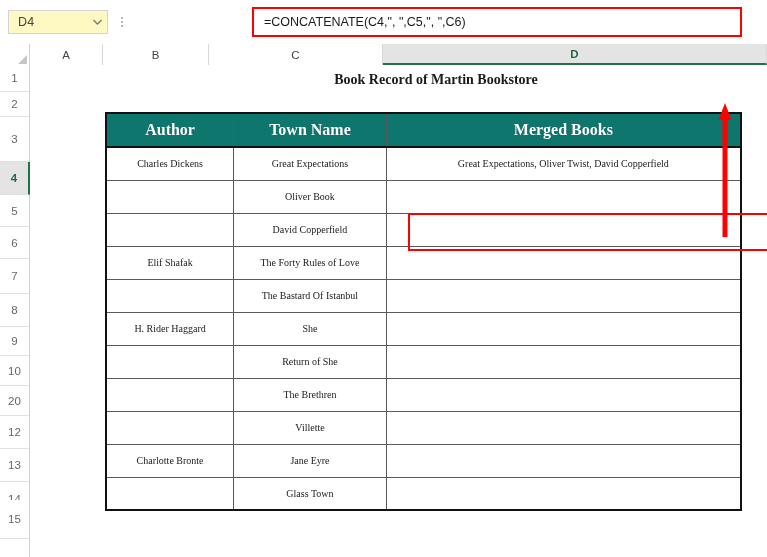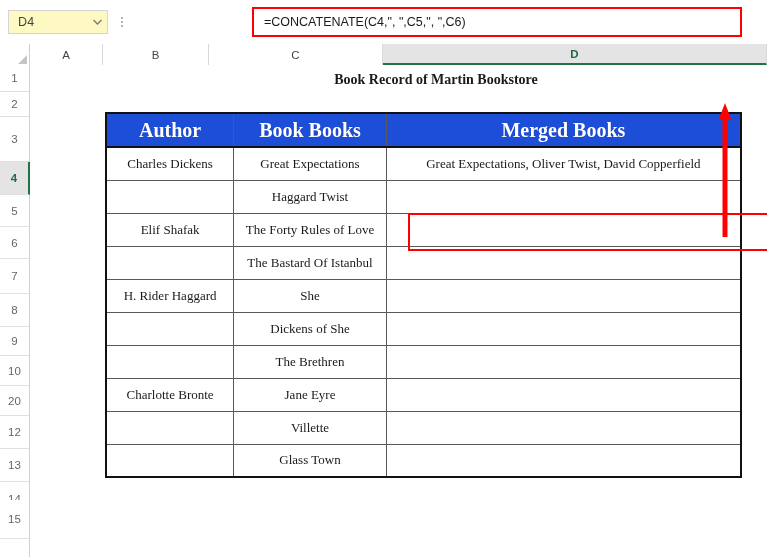--- a/index.html
+++ b/index.html
@@ -196,36 +196,36 @@
     width: 637px;
     border: 2px solid #111111;
     border-collapse: collapse;
   }
   #book-table td, #book-table th {
     border: 1px solid #595959;
     padding: 0;
     font-family: "Liberation Serif", serif;
   }
   #book-table thead th {
-    background: #1d4ed8;
+    background: #0f766e;
     color: #ffffff;
     font-weight: bold;
-    font-size: 20px;
+    font-size: 16px;
     height: 34px;
     text-align: center;
     border-bottom: 2px solid #111111;
     text-shadow: 0 0 1px rgba(0,0,0,.25);
   }
   .col-author  { width: 128px; }
   .col-book    { width: 153px; }
   .col-merged  { width: 356px; }
 
   #book-table tbody td {
     height: 33px;
-    font-size: 13px;
+    font-size: 10px;
     color: #1a1a1a;
     text-align: center;
     vertical-align: middle;
   }
   td.author-cell {
     vertical-align: top;
     padding-top: 7px;
   }
   td.merged-cell {
     text-align: center;
@@ -307,68 +307,73 @@
 <div id="grid-area">
 
   <div id="title-cell">
     <span id="title-text">Book Record of Martin Bookstore</span>
   </div>
 
   <table id="book-table">
     <thead>
       <tr>
         <th class="col-author">Author</th>
-        <th class="col-book">Book Books</th>
+        <th class="col-book">Town Name</th>
         <th class="col-merged">Merged Books</th>
       </tr>
     </thead>
     <tbody>
       <tr>
         <td class="author-cell">Charles Dickens</td>
         <td>Great Expectations</td>
         <td class="merged-cell">Great Expectations, Oliver Twist, David Copperfield</td>
       </tr>
       <tr>
         <td class="empty-cell"></td>
-        <td>Haggard Twist</td>
+        <td>Oliver Book</td>
+        <td class="empty-cell"></td>
+      </tr>
+      <tr>
+        <td class="empty-cell"></td>
+        <td>David Copperfield</td>
         <td class="empty-cell"></td>
       </tr>
       <tr>
         <td class="author-cell">Elif Shafak</td>
         <td>The Forty Rules of Love</td>
         <td class="empty-cell"></td>
       </tr>
       <tr>
         <td class="empty-cell"></td>
         <td>The Bastard Of Istanbul</td>
         <td class="empty-cell"></td>
       </tr>
       <tr>
         <td class="author-cell">H. Rider Haggard</td>
         <td>She</td>
         <td class="empty-cell"></td>
       </tr>
       <tr>
         <td class="empty-cell"></td>
-        <td>Dickens of She</td>
+        <td>Return of She</td>
         <td class="empty-cell"></td>
       </tr>
       <tr>
         <td class="empty-cell"></td>
         <td>The Brethren</td>
+        <td class="empty-cell"></td>
+      </tr>
+      <tr>
+        <td class="empty-cell"></td>
+        <td>Villette</td>
         <td class="empty-cell"></td>
       </tr>
       <tr>
         <td class="author-cell">Charlotte Bronte</td>
         <td>Jane Eyre</td>
-        <td class="empty-cell"></td>
-      </tr>
-      <tr>
-        <td class="empty-cell"></td>
-        <td>Villette</td>
         <td class="empty-cell"></td>
       </tr>
       <tr>
         <td class="empty-cell"></td>
         <td>Glass Town</td>
         <td class="empty-cell"></td>
       </tr>
     </tbody>
   </table>
 

